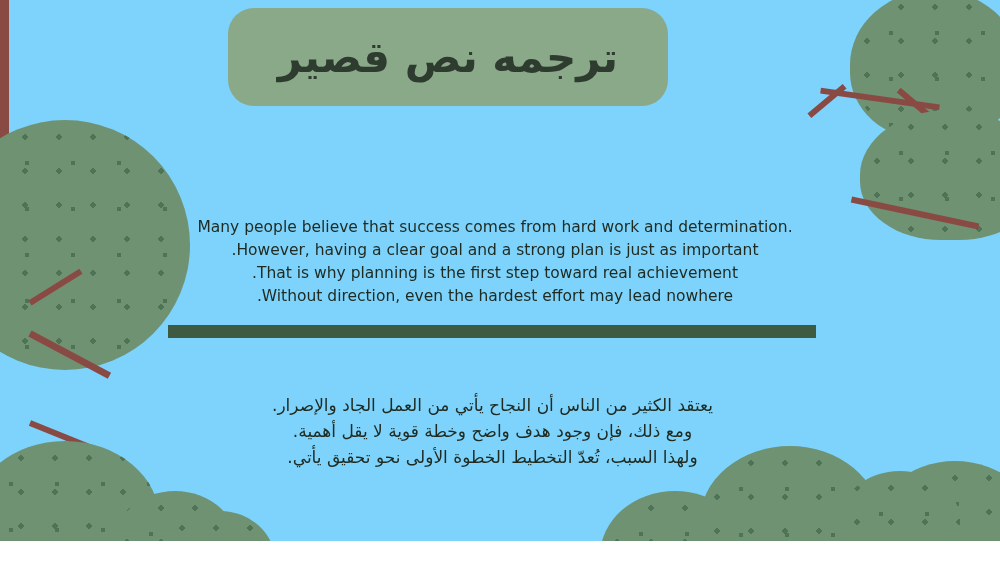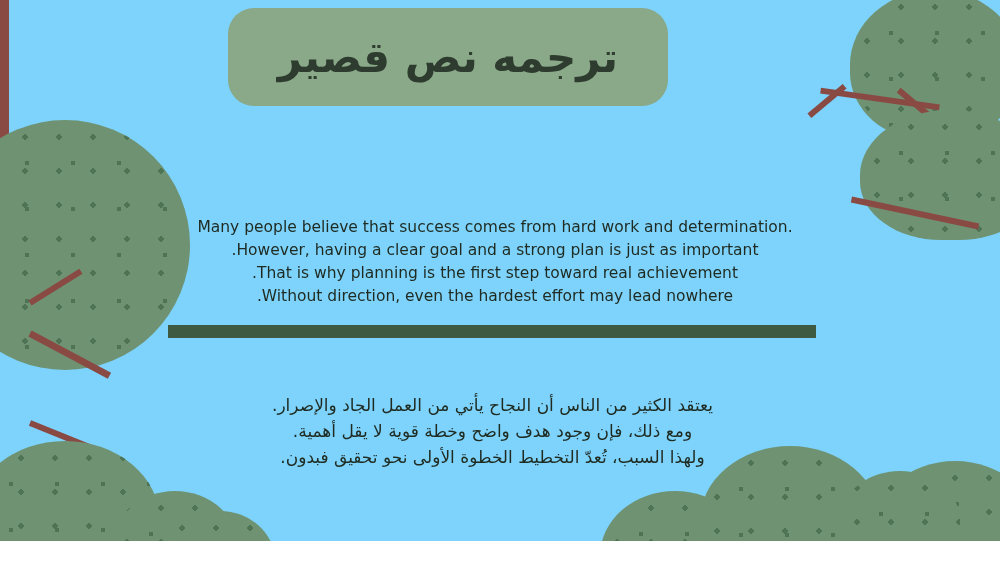--- a/index.html
+++ b/index.html
@@ -241,16 +241,16 @@
     <div class="line">.However, having a clear goal and a strong plan is just as important</div>
     <div class="line">.That is why planning is the first step toward real achievement</div>
     <div class="line">.Without direction, even the hardest effort may lead nowhere</div>
   </div>
 
   <div id="divider"></div>
 
   <div id="arabic-block">
     <div class="line">يعتقد الكثير من الناس أن النجاح يأتي من العمل الجاد والإصرار.</div>
     <div class="line">ومع ذلك، فإن وجود هدف واضح وخطة قوية لا يقل أهمية.</div>
-    <div class="line">ولهذا السبب، تُعدّ التخطيط الخطوة الأولى نحو تحقيق فبدون.</div>
+    <div class="line">ولهذا السبب، تُعدّ التخطيط الخطوة الأولى نحو تحقيق يأتي.</div>
   </div>
 
 </div>
 
 </body></html>

